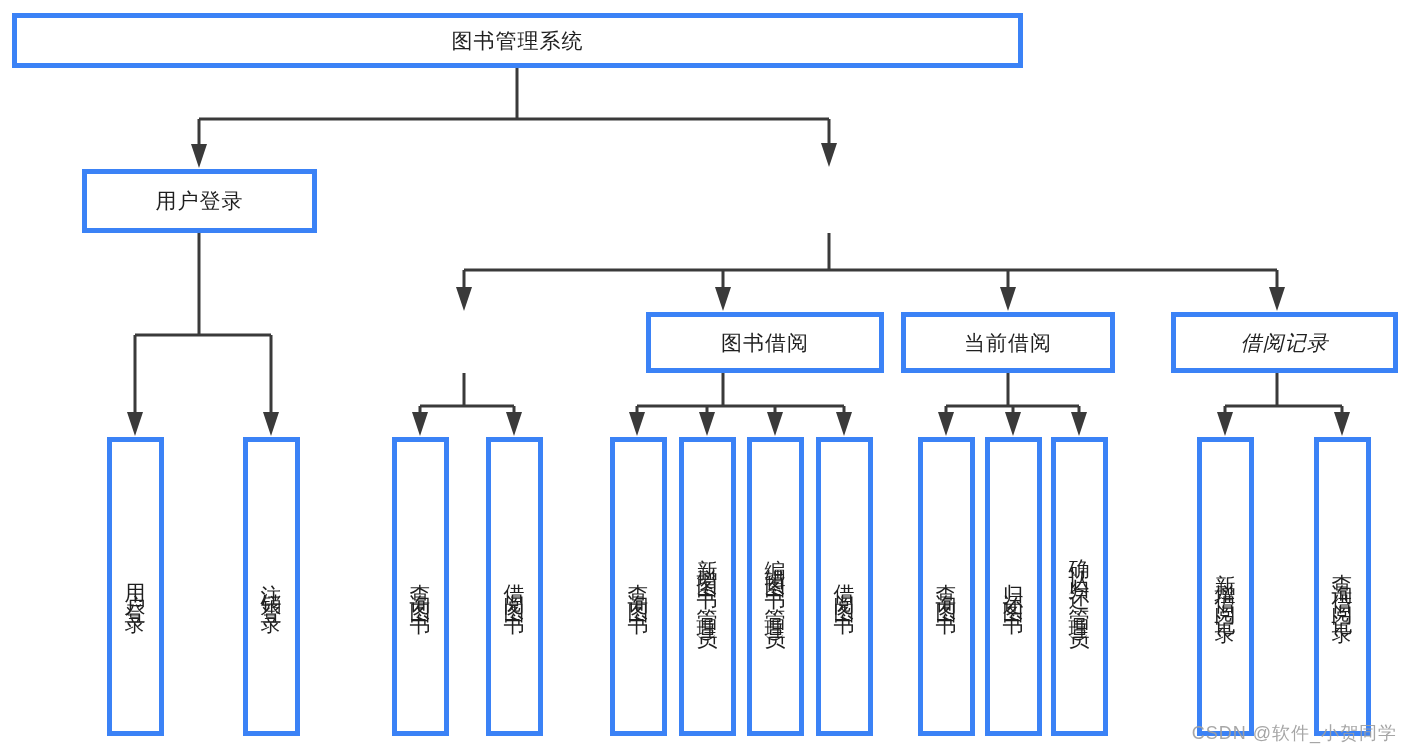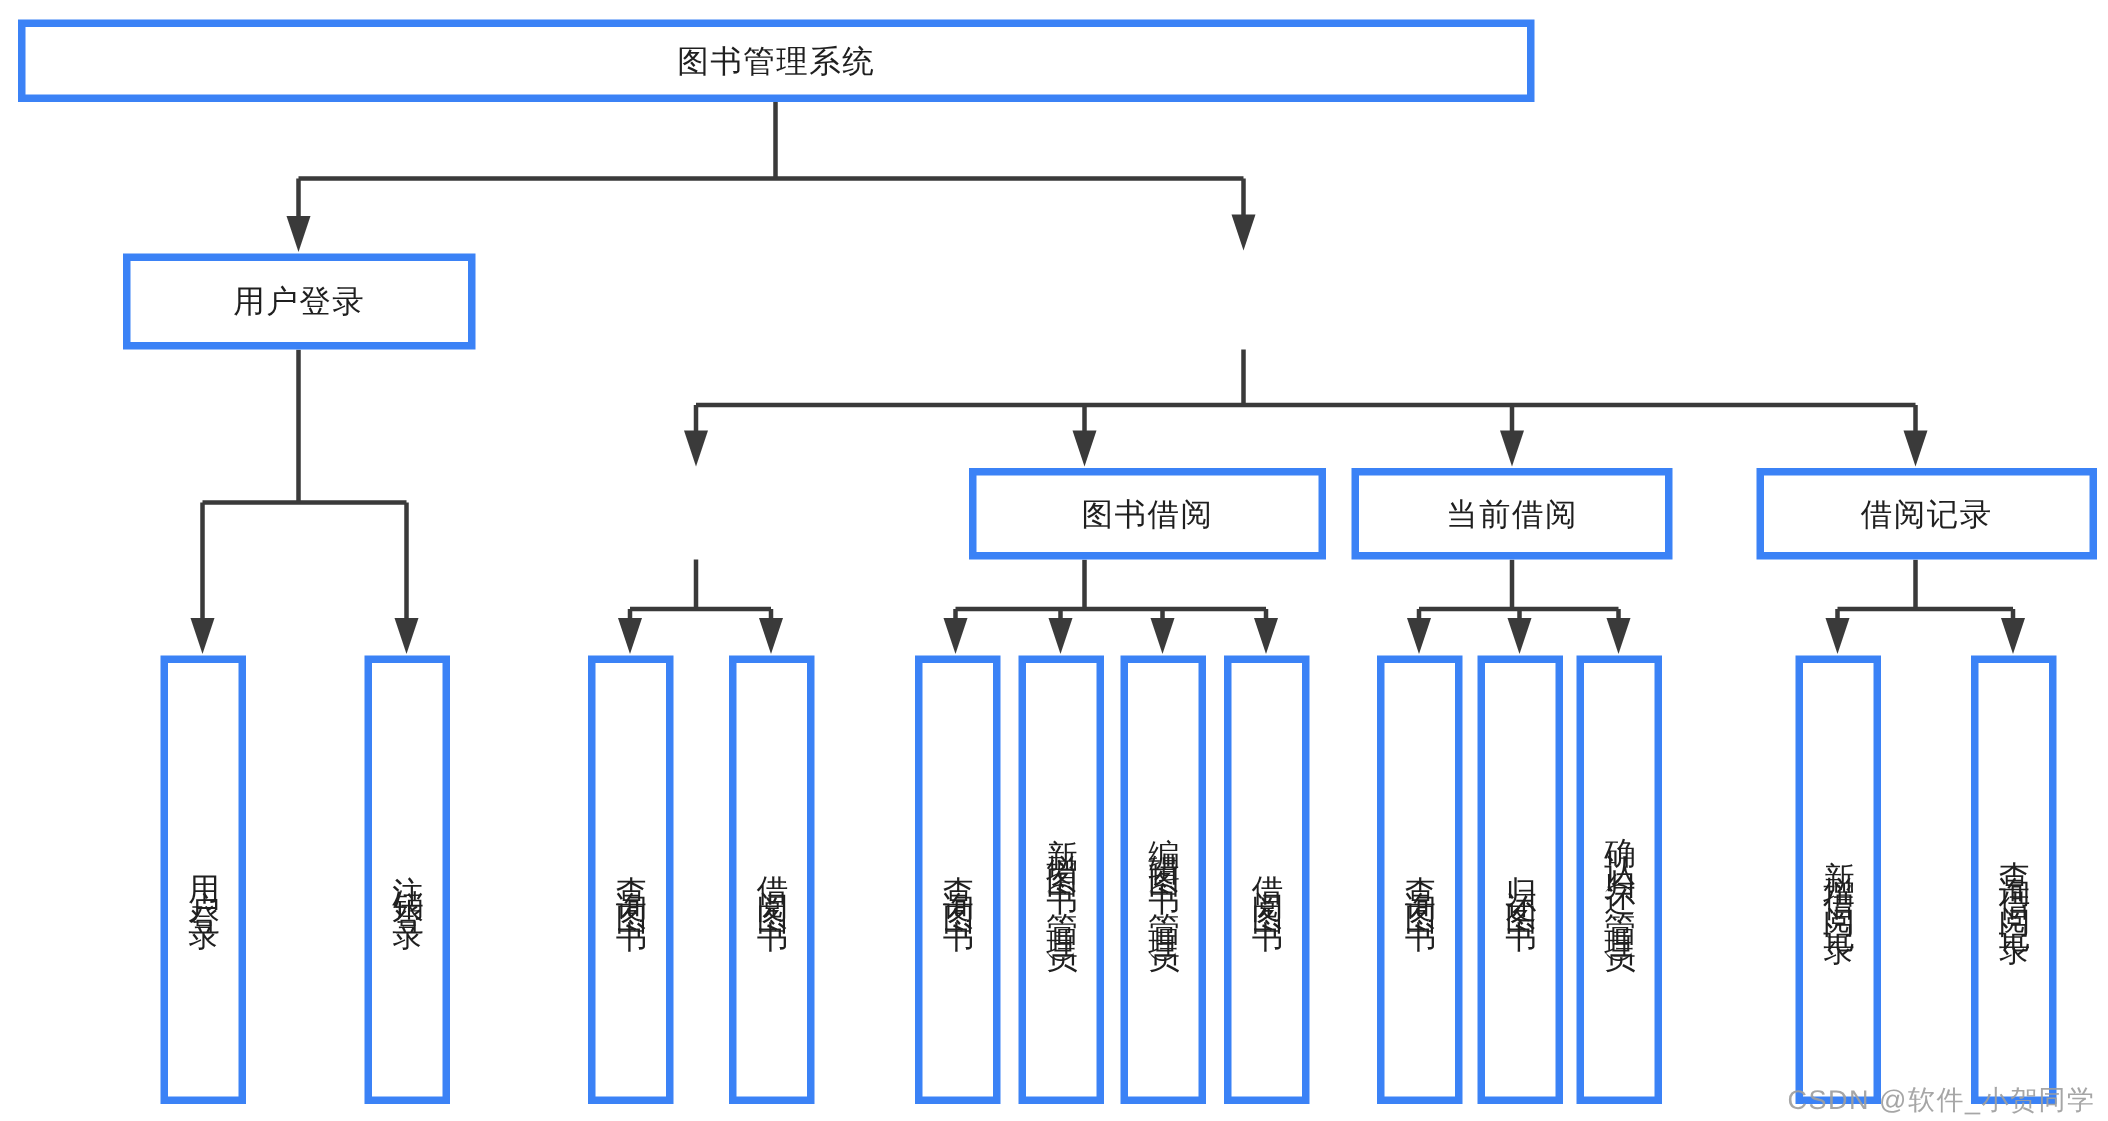--- a/index.html
+++ b/index.html
@@ -30,21 +30,21 @@
   }
   
   #root-box{left:12px;top:13px;width:1011px;height:55px;}
   
   #n-login{left:82px;top:169px;width:235px;height:64px;}
   #n-mgmt{left:710px;top:168px;width:237px;height:65px;}
   
   #n-recommend{left:362px;top:312px;width:208px;height:61px;}
   #n-borrow{left:618px;top:312px;width:238px;height:61px;margin-left:28px;}
   #n-current{left:901px;top:312px;width:214px;height:61px;}
-  #n-records{left:1171px;top:312px;width:227px;height:61px;}
+  #n-records{left:1171px;top:312px;width:227px;height:61px;font-style:italic;}
   
   .leaf{top:437px;width:57px;height:299px;}
   #lf-user-login{left:107px;}
   #lf-logout{left:243px;}
   #lf-query1{left:392px;}
   #lf-borrow1{left:486px;}
   #lf-query2{left:610px;}
   #lf-add-book{left:679px;}
   #lf-edit-book{left:747px;}
   #lf-borrow2{left:816px;}

